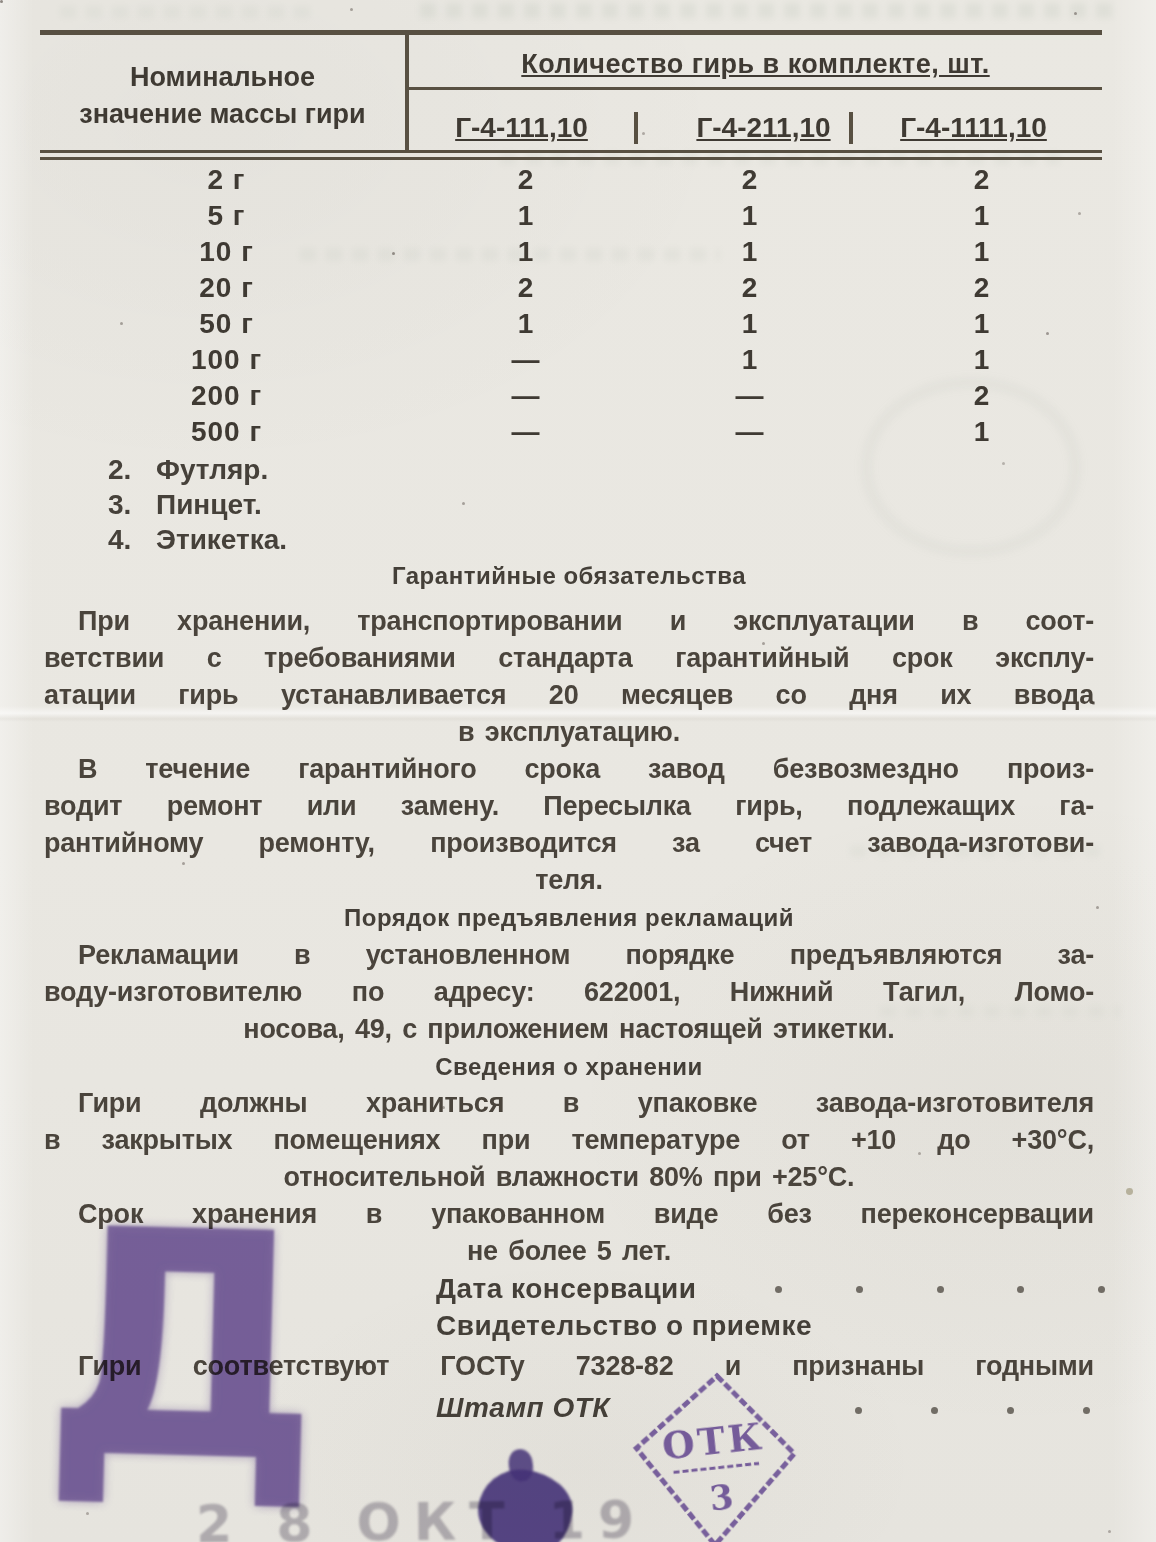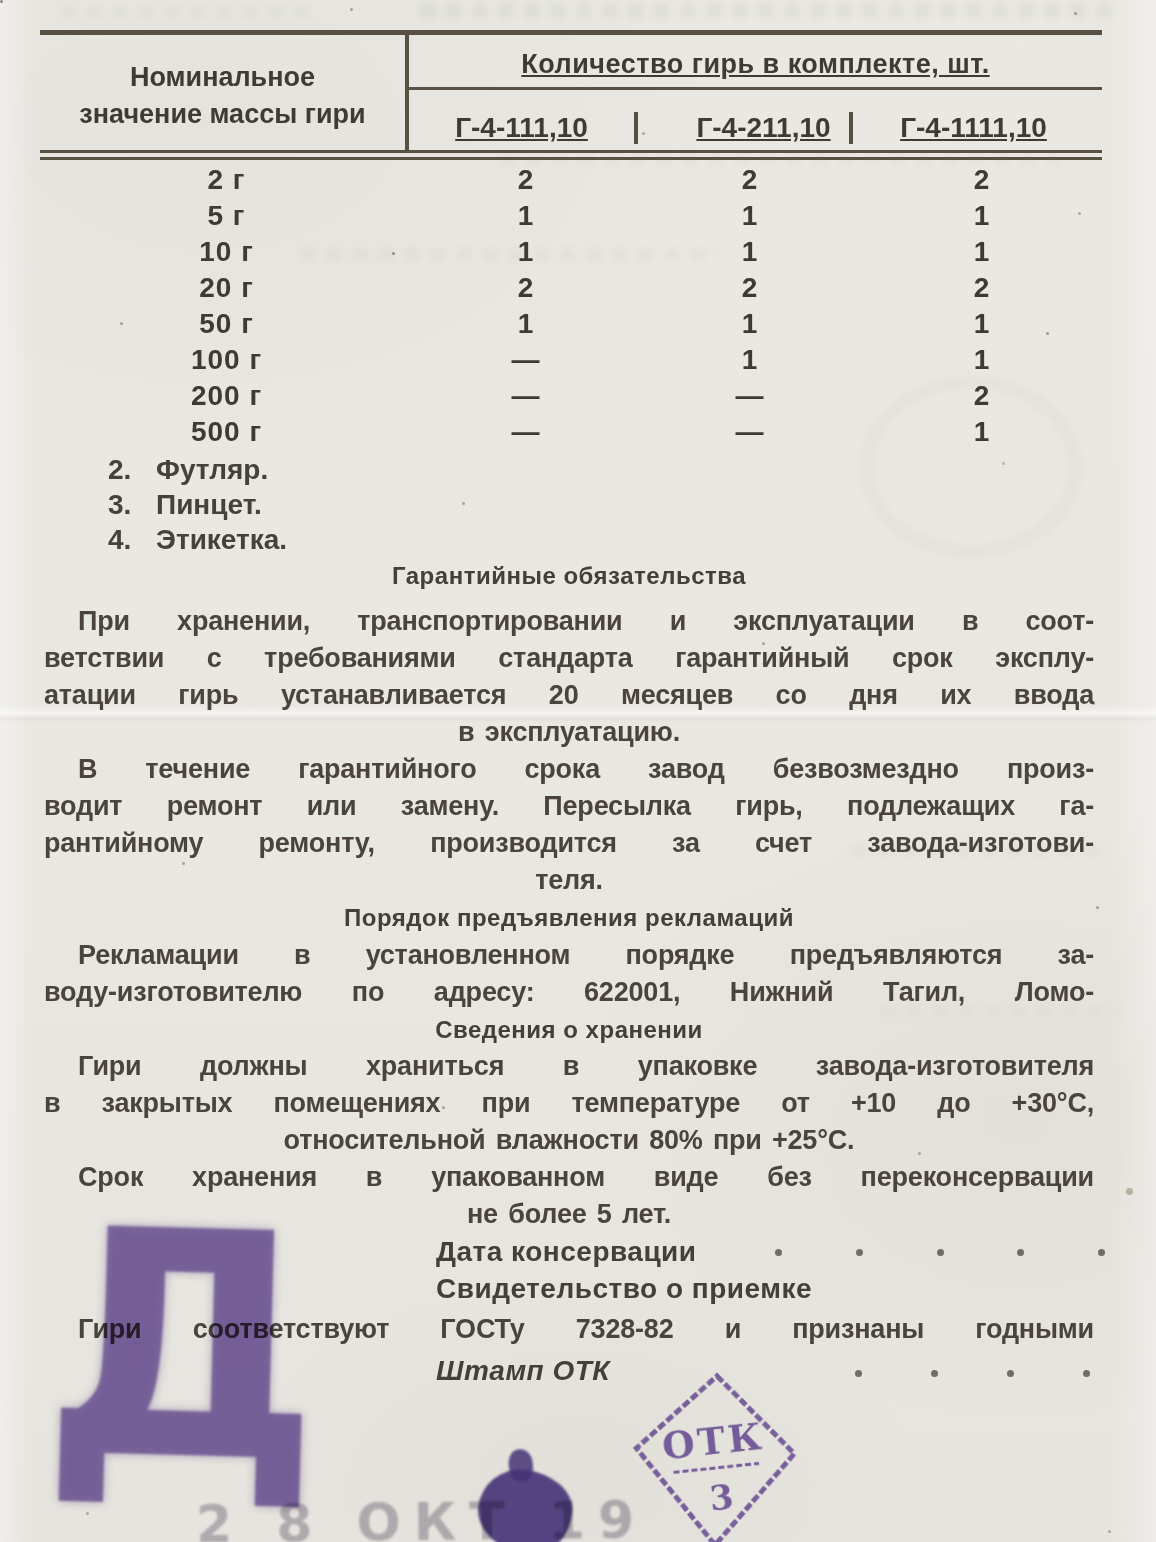--- a/index.html
+++ b/index.html
@@ -192,20 +192,21 @@
     <div class="pline jl">атации гирь устанавливается 20 месяцев со дня их ввода</div>
     <div class="pline">в эксплуатацию.</div>
     <div class="pline jl ind">В течение гарантийного срока завод безвозмездно произ-</div>
     <div class="pline jl">водит ремонт или замену. Пересылка гирь, подлежащих га-</div>
     <div class="pline jl">рантийному ремонту, производится за счет завода-изготови-</div>
     <div class="pline">теля.</div>
 
     <div class="heading h2">Порядок предъявления рекламаций</div>
     <div class="pline jl ind">Рекламации в установленном порядке предъявляются за-</div>
     <div class="pline jl">воду-изготовителю по адресу: 622001, Нижний Тагил, Ломо-</div>
+    <div class="pline">носова, 49, с приложением настоящей этикетки.</div>
 
     <div class="heading h3">Сведения о хранении</div>
     <div class="pline jl ind">Гири должны храниться в упаковке  завода-изготовителя</div>
     <div class="pline jl">в закрытых помещениях при температуре от +10 до +30°С,</div>
     <div class="pline">относительной влажности 80% при +25°С.</div>
     <div class="pline jl ind">Срок хранения в упакованном виде без переконсервации</div>
     <div class="pline">не более 5 лет.</div>
 
     <div class="frow">
       <span class="flabel">Дата консервации</span>

